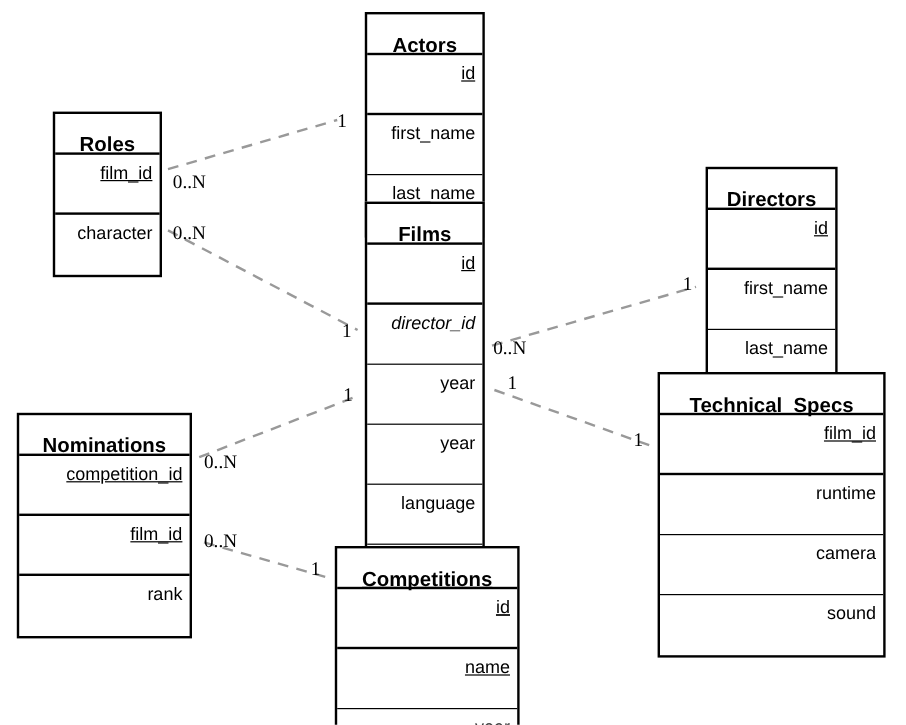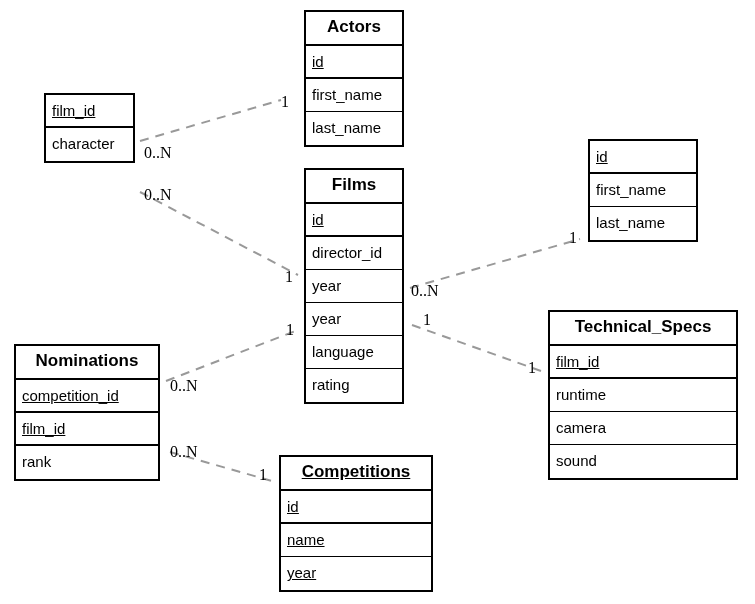--- a/index.html
+++ b/index.html
@@ -21,38 +21,38 @@
   }
   .entity-title{
     box-sizing:border-box;
     height:34px;
     line-height:30px;
     text-align:center;
     font-weight:bold;
     font-size:17px;
     color:#000;
     border-bottom:2px solid #000;
-    padding:0 6px;
+    padding:11px 6px;
     white-space:nowrap;
   }
   .attr{
     box-sizing:border-box;
-    height:33px;
+    height:50px;
     line-height:31px;
-    text-align:left;
+    text-align:right;
     font-size:15px;
     color:#000;
     border-bottom:1px solid #000;
     padding:0 6px;
     white-space:nowrap;
   }
   .attr:last-child{border-bottom:none;}
   .attr.thick{border-bottom-width:2px;}
   .attr .pk{text-decoration:underline;}
-  .attr .fk{margin-top:39px;}
+  .attr .fk{font-style:italic;margin-top:39px;}
   .attr .fkpk{text-decoration:underline;}
 
   .card{
     position:absolute;
     font-family:"Liberation Serif", serif;
     font-size:16px;
     color:#000;
     white-space:nowrap;
   }
 </style>
@@ -80,24 +80,26 @@
     <div class="card" style="left: 286px; top: 321px;">1</div>
     <div class="card" style="left: 170px; top: 443px;">0..N</div>
     <div class="card" style="left: 259px; top: 466px;">1</div>
     <div class="entity" style="left: 304px; top: 10px; width: 100px;">
       <div class="entity-title">Actors</div>
       <div class="attr thick"><span class="pk">id</span></div>
       <div class="attr"><span>first_name</span></div>
       <div class="attr"><span>last_name</span></div>
     </div>
     <div class="entity" style="left: 44px; top: 93px; width: 91px;">
+      <div class="entity-title">Roles</div>
       <div class="attr thick"><span class="fkpk">film_id</span></div>
       <div class="attr"><span>character</span></div>
     </div>
     <div class="entity" style="left: 588px; top: 139px; width: 110px;">
+      <div class="entity-title">Directors</div>
       <div class="attr thick"><span class="pk">id</span></div>
       <div class="attr"><span>first_name</span></div>
       <div class="attr"><span>last_name</span></div>
     </div>
     <div class="entity" style="left: 304px; top: 168px; width: 100px;">
       <div class="entity-title">Films</div>
       <div class="attr thick"><span class="pk">id</span></div>
       <div class="attr"><span class="fk">director_id</span></div>
       <div class="attr"><span>year</span></div>
       <div class="attr"><span>year</span></div>

